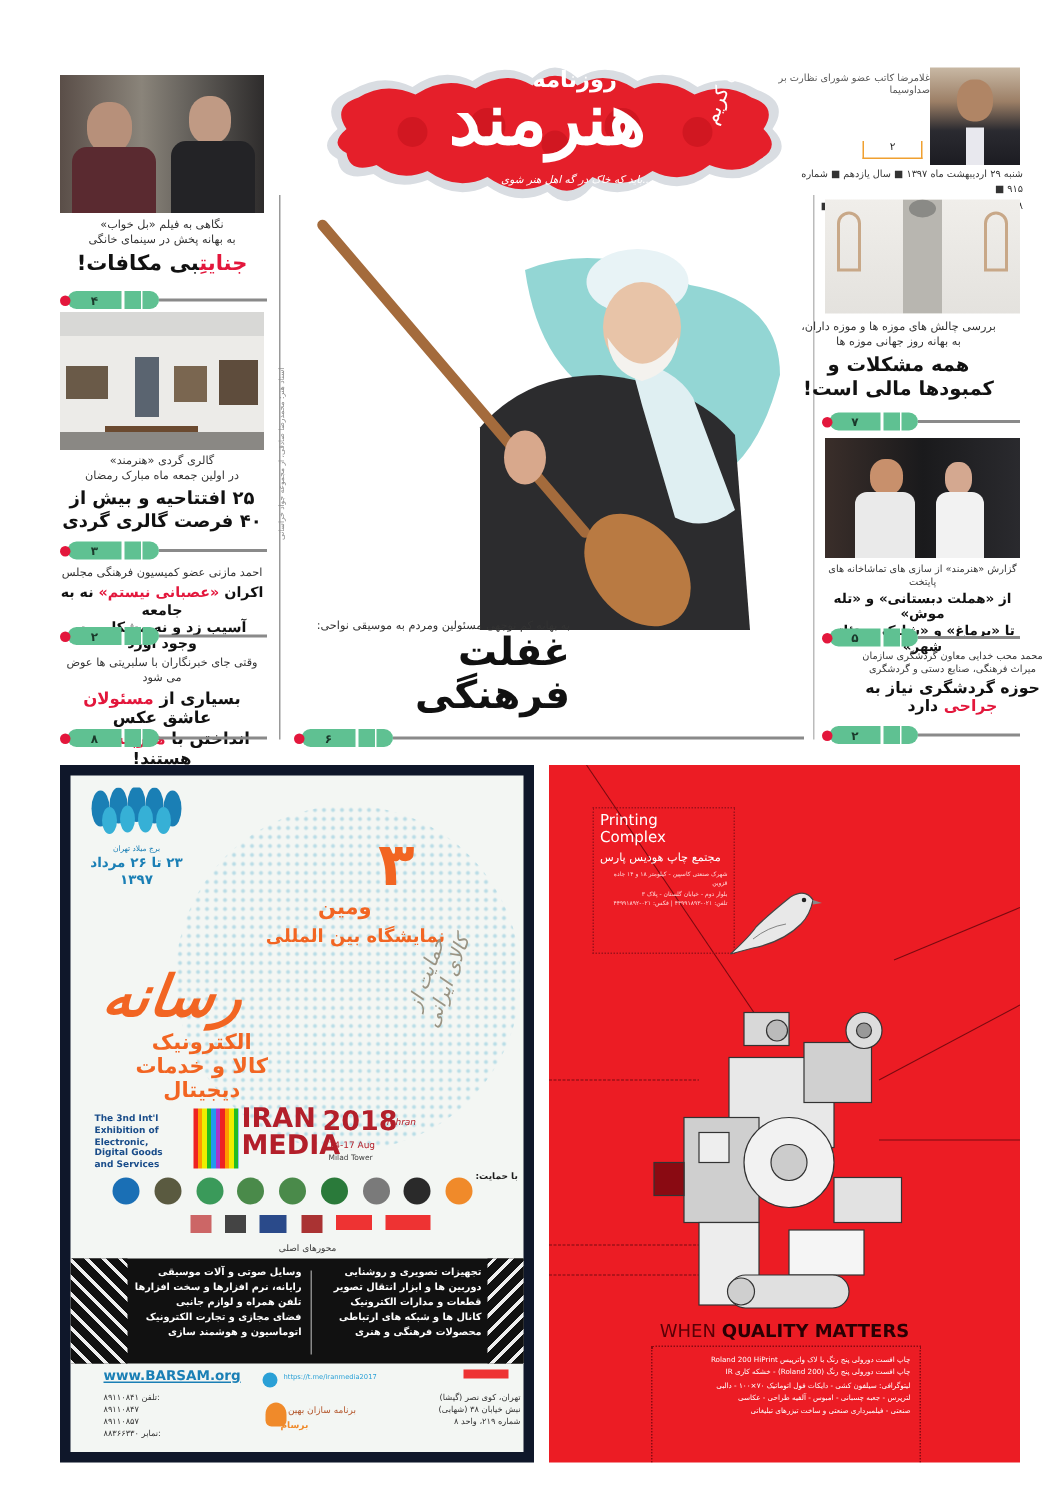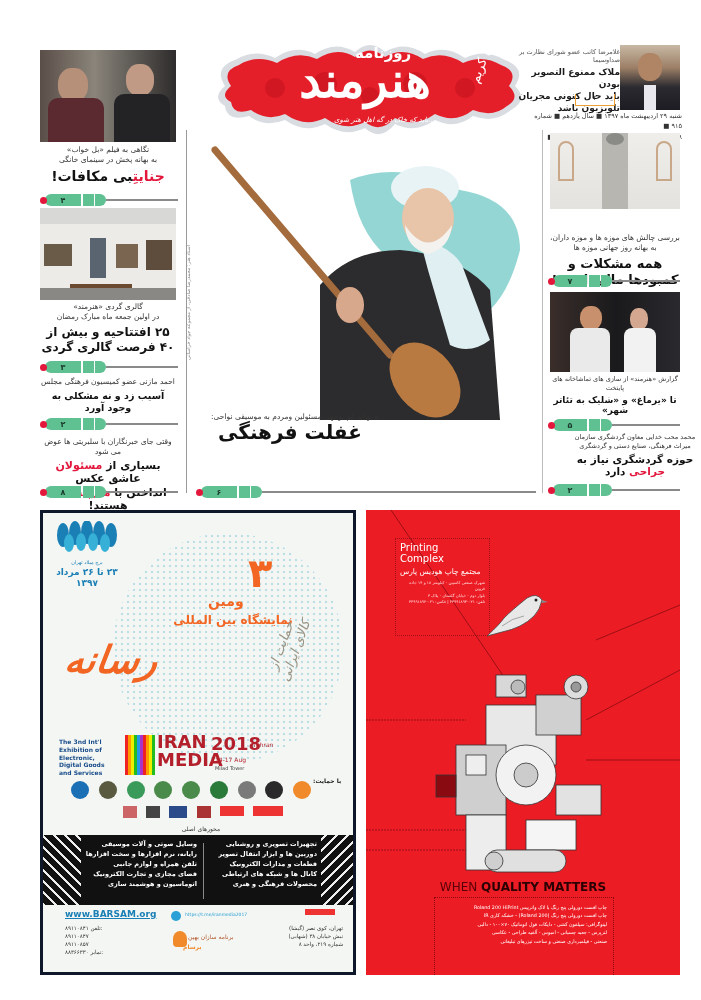--- a/index.html
+++ b/index.html
@@ -19,21 +19,21 @@
   .photo { position: absolute; overflow: hidden; }
 
   .kicker { font-size: 7.5px; color: #333; text-align: center; line-height: 1.35; }
   .headline { font-weight: bold; text-align: center; color: #111; line-height: 1.2; }
   .red { color: #e3173c; }
 
   
   .masthead { position: absolute; left: 205px; top: 38px; width: 330px; height: 105px; }
 
   
-  .ad-left { position: absolute; left: 40px; top: 510px; width: 316px; height: 465px; border: 3px solid #0f172a; background: #f3f6f3; overflow: hidden; }
+  .ad-left { position: absolute; left: 40px; top: 510px; width: 316px; height: 465px; border: 7px solid #0f172a; background: #f3f6f3; overflow: hidden; }
   .ad-right { position: absolute; left: 366px; top: 510px; width: 314px; height: 465px; background: #ec1c24; overflow: hidden; }
 </style>
 </head>
 <body>
 
 <div class="masthead">
   <svg width="330" height="105" viewBox="0 0 330 105">
     <path d="M20 48 Q 8 30 30 22 Q 50 10 70 20 Q 90 6 110 16 Q 130 2 150 14 Q 165 0 180 14 Q 200 2 220 16 Q 240 6 260 20 Q 280 10 300 22 Q 322 30 310 48 Q 324 62 306 72 Q 290 86 268 78 Q 250 92 230 82 Q 210 96 190 86 Q 175 104 160 90 Q 140 100 120 86 Q 100 96 80 82 Q 60 90 44 78 Q 22 84 20 68 Q 6 60 20 48 Z" fill="#d9dde2"></path>
     <path d="M26 48 Q 16 33 34 27 Q 52 16 72 25 Q 92 12 112 21 Q 132 8 150 19 Q 165 6 180 19 Q 198 8 218 21 Q 238 12 258 25 Q 278 16 296 27 Q 314 33 304 48 Q 316 60 302 68 Q 288 80 268 72 Q 250 86 230 76 Q 210 90 190 80 Q 175 96 160 84 Q 140 94 120 80 Q 100 90 80 76 Q 62 84 46 72 Q 28 78 26 64 Q 14 58 26 48 Z" fill="#e51f2a"></path>
     <g fill="#c4121c" opacity="0.6">
@@ -45,25 +45,20 @@
     </g>
   </svg>
   <div class="abs" style="left:150px; top:6px; font-size:15px; color:#fff; font-weight:bold;">روزنامه</div>
   <div class="abs" style="left:60px; top:18px; width:200px; text-align:center; font-size:48px; color:#fff; font-weight:bold; font-family:'DejaVu Serif', serif; line-height:1;">هنرمند</div>
   <div class="abs" style="left:262px; top:42px; font-size:13px; color:#fff; transform:rotate(-70deg); transform-origin:left top; white-space:nowrap;">رمضان کریم</div>
   <div class="abs" style="left:110px; top:78px; width:120px; font-size:7px; color:#fff; font-style:italic;">...باید که خاک در گه اهل هنر شوی</div>
 </div>
 
 <div class="abs" style="left:508px; top:48px; width:112px;">
   <div style="font-size:6.5px; color:#555; text-align:right;">غلامرضا کاتب عضو شورای نظارت بر صداوسیما</div>
-  <div style="font-size:9px; font-weight:bold; text-align:right; line-height:1.35; margin-top:2px;">
-    <div>ملاک ممنوع التصویر بودن</div>
-    <div>باید حال کنونی مجریان</div>
-    <div>تلویزیون باشد</div>
-  </div>
 </div>
 <div class="abs" style="left:575px; top:94px; width:40px; height:12px; border-left:1px solid #f0a030; border-right:1px solid #f0a030; border-bottom:1px solid #f0a030; font-size:7px; text-align:center;">۲</div>
 <div class="photo" style="left:620px; top:45px; width:60px; height:65px; background: linear-gradient(180deg,#c8b8a4 0%,#9c7f66 35%,#2a2a30 65%,#1c1c22 100%);">
   <div class="abs" style="left:18px; top:8px; width:24px; height:28px; border-radius:45%; background:#b08565;"></div>
   <div class="abs" style="left:24px; top:40px; width:12px; height:25px; background:#e8e8ee;"></div>
 </div>
 <div class="abs" style="left:530px; top:111px; width:152px; font-size:6.5px; color:#333; text-align:right; line-height:1.6;">
   <div>شنبه ۲۹ اردیبهشت ماه ۱۳۹۷ ■ سال یازدهم ■ شماره ۹۱۵ ■</div>
   <div>۸ صفحه ■ ۱۰۰۰ تومان ■ ISSN 2008-0816 ■</div>
 </div>
@@ -114,20 +109,21 @@
   <div class="dot"></div>
     <div class="seg" style="width:36px;">۳</div>
     <div class="box"></div>
     <div class="box last"></div>
     <div class="line"></div>
 </div>
 
 <div class="abs" style="left:40px; top:377px; width:136px;">
   <div class="kicker">احمد مازنی عضو کمیسیون فرهنگی مجلس</div>
   <div class="headline" style="font-size:9.5px; margin-top:3px;">
+    <div><span>اکران </span><span class="red">«عصبانی نیستم»</span><span> نه به جامعه</span></div>
     <div>آسیب زد و نه مشکلی به وجود آورد</div>
   </div>
 </div>
 <div class="pagetab" style="left:40px; top:418px; width:138px;">
   <div class="dot"></div>
     <div class="seg" style="width:36px;">۲</div>
     <div class="box"></div>
     <div class="box last"></div>
     <div class="line"></div>
 </div>
@@ -168,39 +164,39 @@
     <line x1="15" y1="10" x2="190" y2="215" stroke="#a46b3c" stroke-width="7" stroke-linecap="round"></line>
 
     <ellipse cx="225" cy="240" rx="30" ry="42" transform="rotate(-40 225 240)" fill="#b97a42"></ellipse>
 
     <ellipse cx="150" cy="165" rx="14" ry="18" fill="#d8a88c"></ellipse>
   </svg>
 </div>
 
 <div class="abs" style="left:200px; top:412px; width:180px;">
   <div style="font-size:7.5px; color:#333; text-align:right;">به بهانه کم توجهی مسئولین ومردم به موسیقی نواحی:</div>
-  <div style="font-size:20px; font-weight:bold; color:#111; text-align:center; line-height:1.1;">غفلت فرهنگی</div>
+  <div style="font-size:26px; font-weight:bold; color:#111; text-align:right; line-height:1.1;">غفلت فرهنگی</div>
 </div>
 <div class="pagetab" style="left:196px; top:486px; width:340px;">
   <div class="dot"></div>
     <div class="seg" style="width:36px;">۶</div>
     <div class="box"></div>
     <div class="box last"></div>
     <div class="line"></div>
 </div>
 
 <div class="abs" style="left:542px; top:130px; width:1px; height:363px; background:#bbb;"></div>
 
 <div class="photo" style="left:550px; top:133px; width:130px; height:76px; background:linear-gradient(180deg,#f0eeea,#e4e2de);">
   <div class="abs" style="left:8px; top:8px; width:16px; height:40px; border:2px solid #c8a888; border-radius:8px 8px 0 0;"></div>
   <div class="abs" style="left:106px; top:8px; width:16px; height:40px; border:2px solid #c8a888; border-radius:8px 8px 0 0;"></div>
   <div class="abs" style="left:52px; top:0; width:26px; height:76px; background:#b8b6b0;"></div>
   <div class="abs" style="left:56px; top:0; width:18px; height:12px; background:#8a8a86; border-radius:50%;"></div>
 </div>
-<div class="abs" style="left:550px; top:213px; width:130px;margin-top:20px;">
+<div class="abs" style="left:534px; top:213px; width:130px;">
   <div class="kicker">
     <div>بررسی چالش های موزه ها و موزه داران،</div>
     <div>به بهانه روز جهانی موزه ها</div>
   </div>
   <div class="headline" style="font-size:13px; margin-top:3px;">
     <div>همه مشکلات و</div>
     <div>کمبودها مالی است!</div>
   </div>
 </div>
 <div class="pagetab" style="left:548px; top:275px; width:132px;">
@@ -213,20 +209,21 @@
 
 <div class="photo" style="left:550px; top:292px; width:130px; height:80px; background:linear-gradient(90deg,#3a2e2a,#1a1a1c 50%,#2a2a2e);">
   <div class="abs" style="left:30px; top:14px; width:22px; height:24px; border-radius:45%; background:#c8906c;"></div>
   <div class="abs" style="left:20px; top:36px; width:40px; height:44px; background:#eaeaea; border-radius:8px 8px 0 0;"></div>
   <div class="abs" style="left:80px; top:16px; width:18px; height:22px; border-radius:45%; background:#d4a890;"></div>
   <div class="abs" style="left:74px; top:36px; width:32px; height:44px; background:#f2f2f2; border-radius:8px 8px 0 0;"></div>
 </div>
 <div class="abs" style="left:550px; top:375px; width:130px;">
   <div class="kicker" style="font-size:6.5px;">گزارش «هنرمند» از سازی های تماشاخانه های پایتخت</div>
   <div class="headline" style="font-size:9px; margin-top:2px;">
+    <div>از «هملت دبستانی» و «تله موش»</div>
     <div>تا «یرماغ» و «شلیک به تئاتر شهر»</div>
   </div>
 </div>
 <div class="pagetab" style="left:548px; top:419px; width:132px;">
   <div class="dot"></div>
     <div class="seg" style="width:34px;">۵</div>
     <div class="box"></div>
     <div class="box last"></div>
     <div class="line"></div>
 </div>
@@ -272,20 +269,24 @@
   <div class="abs" style="left:6px; top:54px; width:76px; text-align:center; font-size:9px; font-weight:bold; color:#1a7fb5; line-height:1.2;">
     <div>۲۳ تا ۲۶ مرداد</div>
     <div>۱۳۹۷</div>
   </div>
 
   <div class="abs" style="left:205px; top:40px; font-size:40px; font-weight:bold; color:#f26522; line-height:1;">۳</div>
   <div class="abs" style="left:165px; top:80px; font-size:14px; font-weight:bold; color:#f26522;">ومین</div>
   <div class="abs" style="left:120px; top:100px; width:140px; text-align:center; font-size:12px; font-weight:bold; color:#f26522;">نمایشگاه بین المللی</div>
 
   <div class="abs" style="left:22px; top:125px; font-size:38px; font-weight:bold; color:#f26522; font-style:italic; transform:skewX(-8deg); letter-spacing:-1px;">رسانه</div>
+  <div class="abs" style="left:30px; top:170px; width:115px; text-align:center; font-size:14px; font-weight:bold; color:#f26522; line-height:1.15;">
+    <div>الکترونیک</div>
+    <div>کالا و خدمات دیجیتال</div>
+  </div>
   <div class="abs" style="left:210px; top:120px; width:70px; font-size:13px; color:#9a9484; font-style:italic; transform:rotate(-70deg); transform-origin:center; text-align:center;">حمایت از کالای ایرانی</div>
 
   <div class="abs" style="left:16px; top:225px; width:62px; font-size:6px; font-weight:bold; color:#1a4d8a; text-align:left; direction:ltr; line-height:1.3;">
     <div>The 3nd Int'l</div>
     <div>Exhibition of</div>
     <div>Electronic,</div>
     <div>Digital Goods</div>
     <div>and Services</div>
   </div>
   <div class="abs" style="left:82px; top:222px; width:30px; height:40px; background: repeating-linear-gradient(90deg,#e22 0 3px,#f90 3px 6px,#ee0 6px 9px,#2b2 9px 12px,#29e 12px 15px,#a3c 15px 18px);"></div>

